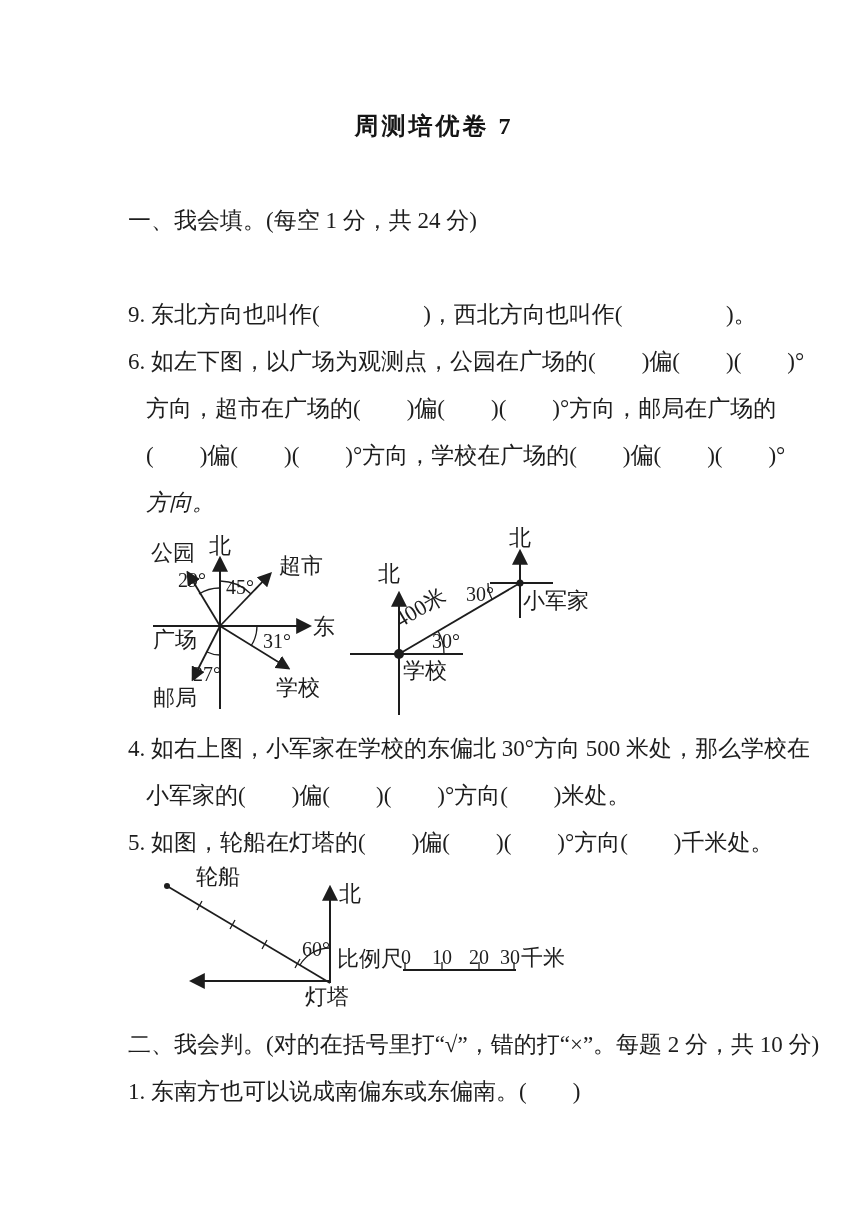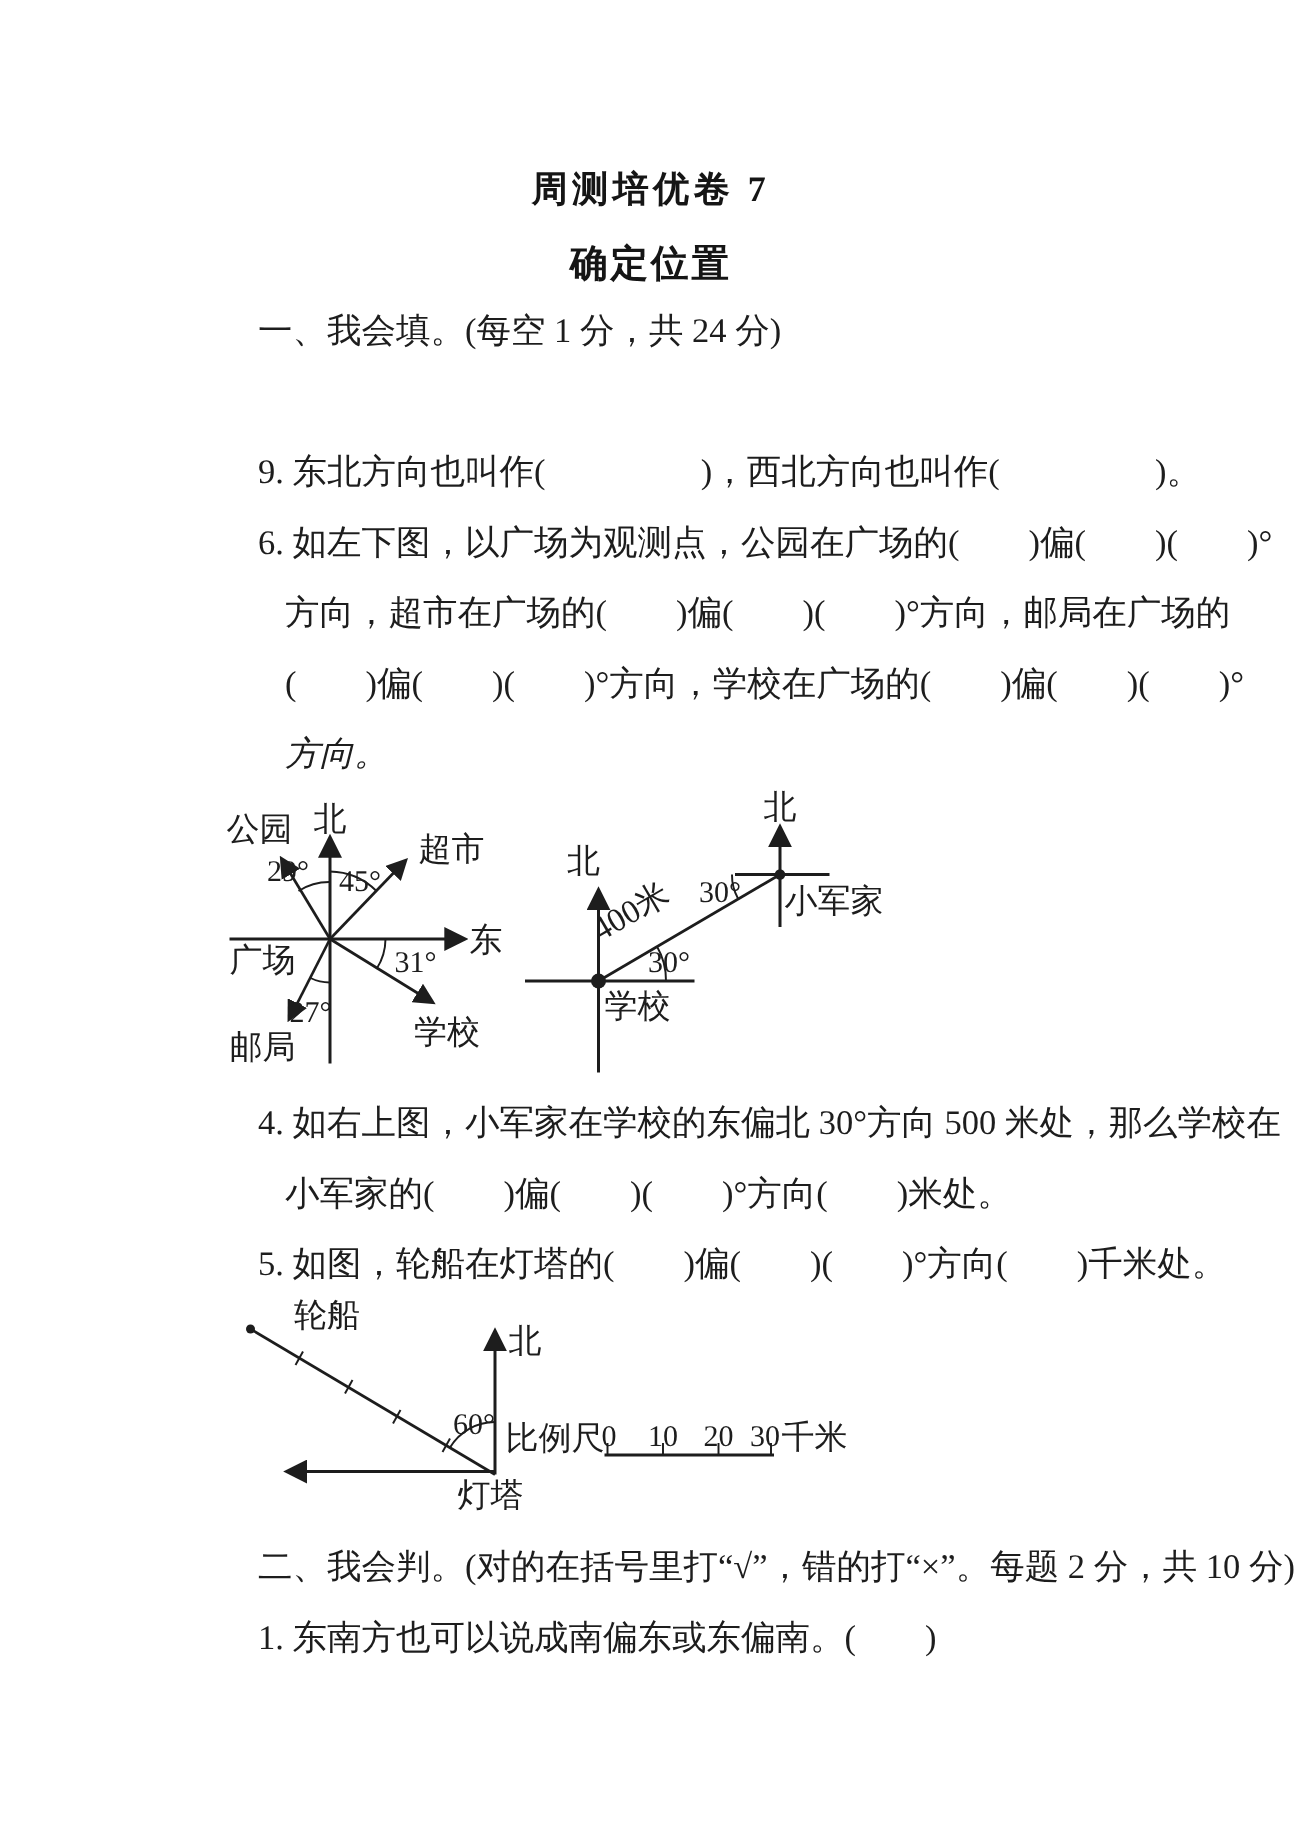--- a/index.html
+++ b/index.html
@@ -17,21 +17,21 @@
     letter-spacing:3px;color:#151515;
   }
   .subtitle{
     position:absolute;top:159px;left:0;width:868px;
     text-align:center;font-size:25px;font-weight:bold;
     letter-spacing:2px;color:#151515;
   }
   .line{
     position:absolute;left:128px;
     font-size:23px;line-height:30px;
-    white-space:pre;color:#1d1d1d;margin-left:44px;
+    white-space:pre;color:#1d1d1d;
   }
   .indent{left:146px;}
   .l-h1 {top:206px;}
   .l-q1 {top:253px;}
   .l-q2 {top:300px;}
   .l-q3a{top:347px;}
   .l-q3b{top:394px;}
   .l-q3c{top:441px;}
   .l-q3d{top:488px;font-style:italic;}
   .l-q4a{top:734px;}
@@ -54,21 +54,20 @@
   svg .dot{fill:#1d1d1d;}
   svg .lbl{font-size:22px;}
   svg .ang{font-size:20px;}
 </style>
 </head>
 <body>
 
 <div class="page">
 
   <div class="title">周测培优卷 7</div>
-  <div class="subtitle">确定位置</div>
 
   <div class="line l-h1">一、我会填。(每空 1 分，共 24 分)</div>
   <div class="line l-q2">9. 东北方向也叫作(                  )，西北方向也叫作(                  )。</div>
   <div class="line l-q3a">6. 如左下图，以广场为观测点，公园在广场的(        )偏(        )(        )°</div>
   <div class="line indent l-q3b">方向，超市在广场的(        )偏(        )(        )°方向，邮局在广场的</div>
   <div class="line indent l-q3c">(        )偏(        )(        )°方向，学校在广场的(        )偏(        )(        )°</div>
   <div class="line indent l-q3d">方向。</div>
   <div class="line l-q4a">4. 如右上图，小军家在学校的东偏北 30°方向 500 米处，那么学校在</div>
   <div class="line indent l-q4b">小军家的(        )偏(        )(        )°方向(        )米处。</div>
   <div class="line l-q5">5. 如图，轮船在灯塔的(        )偏(        )(        )°方向(        )千米处。</div>

